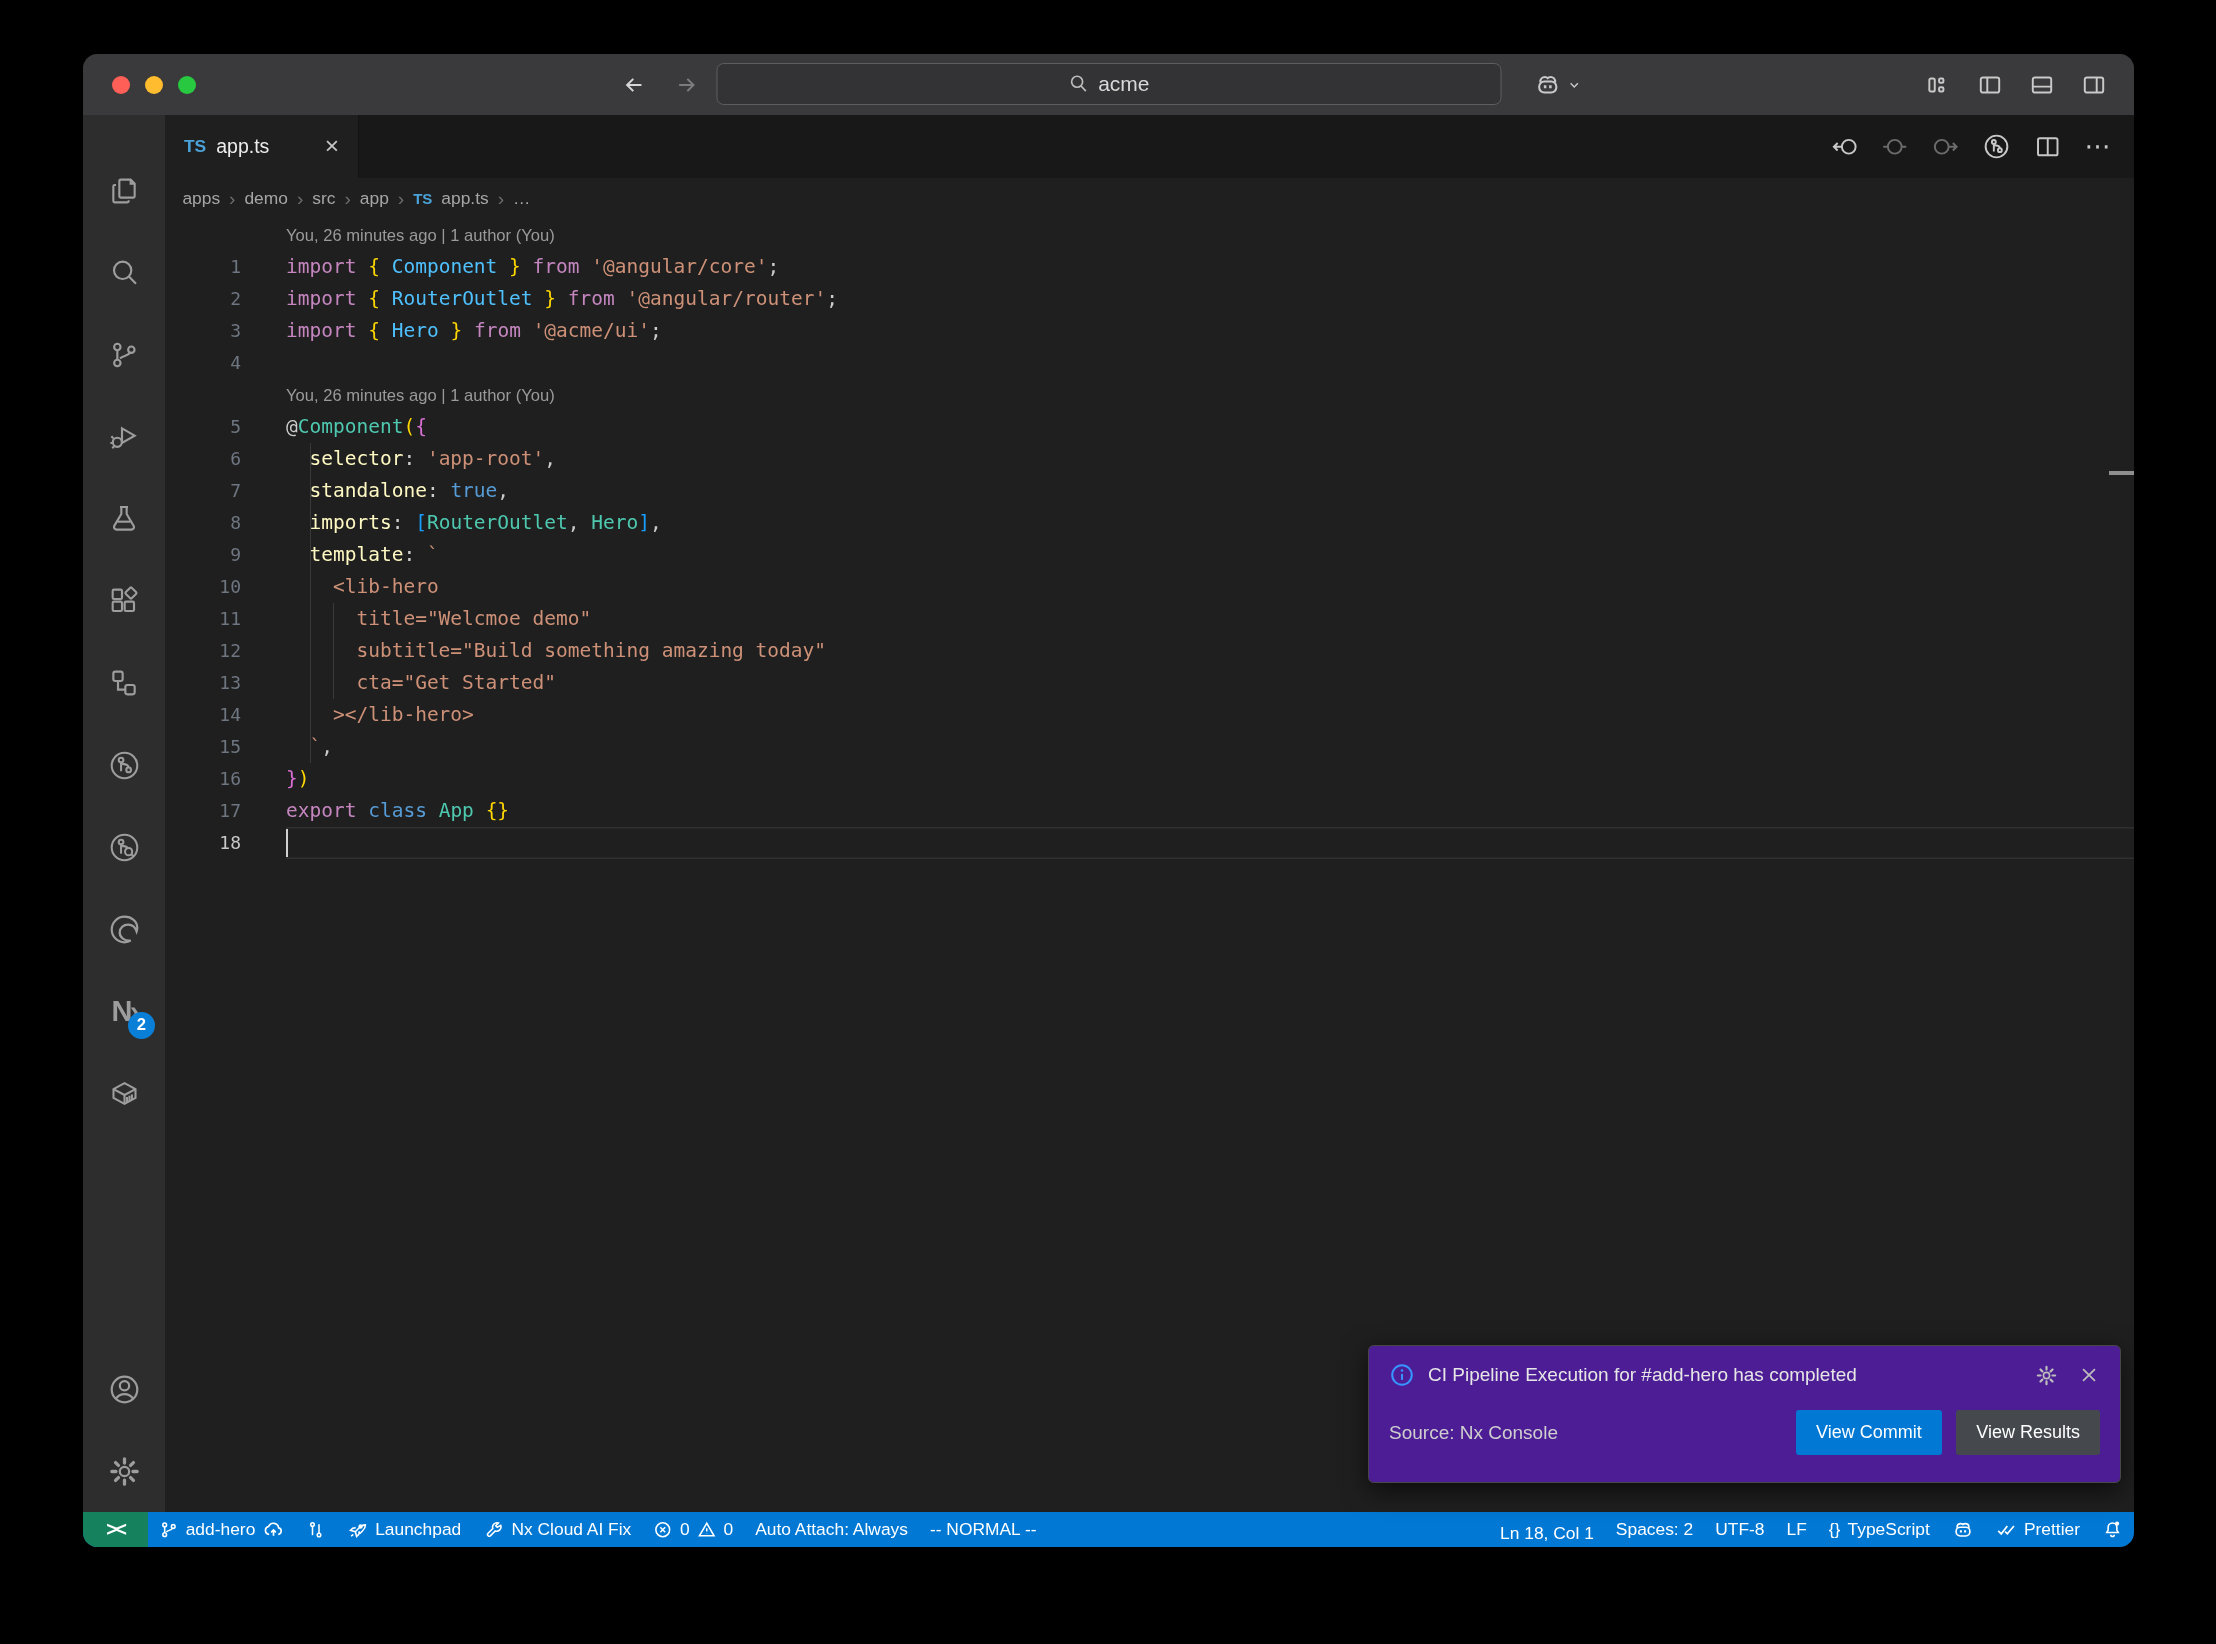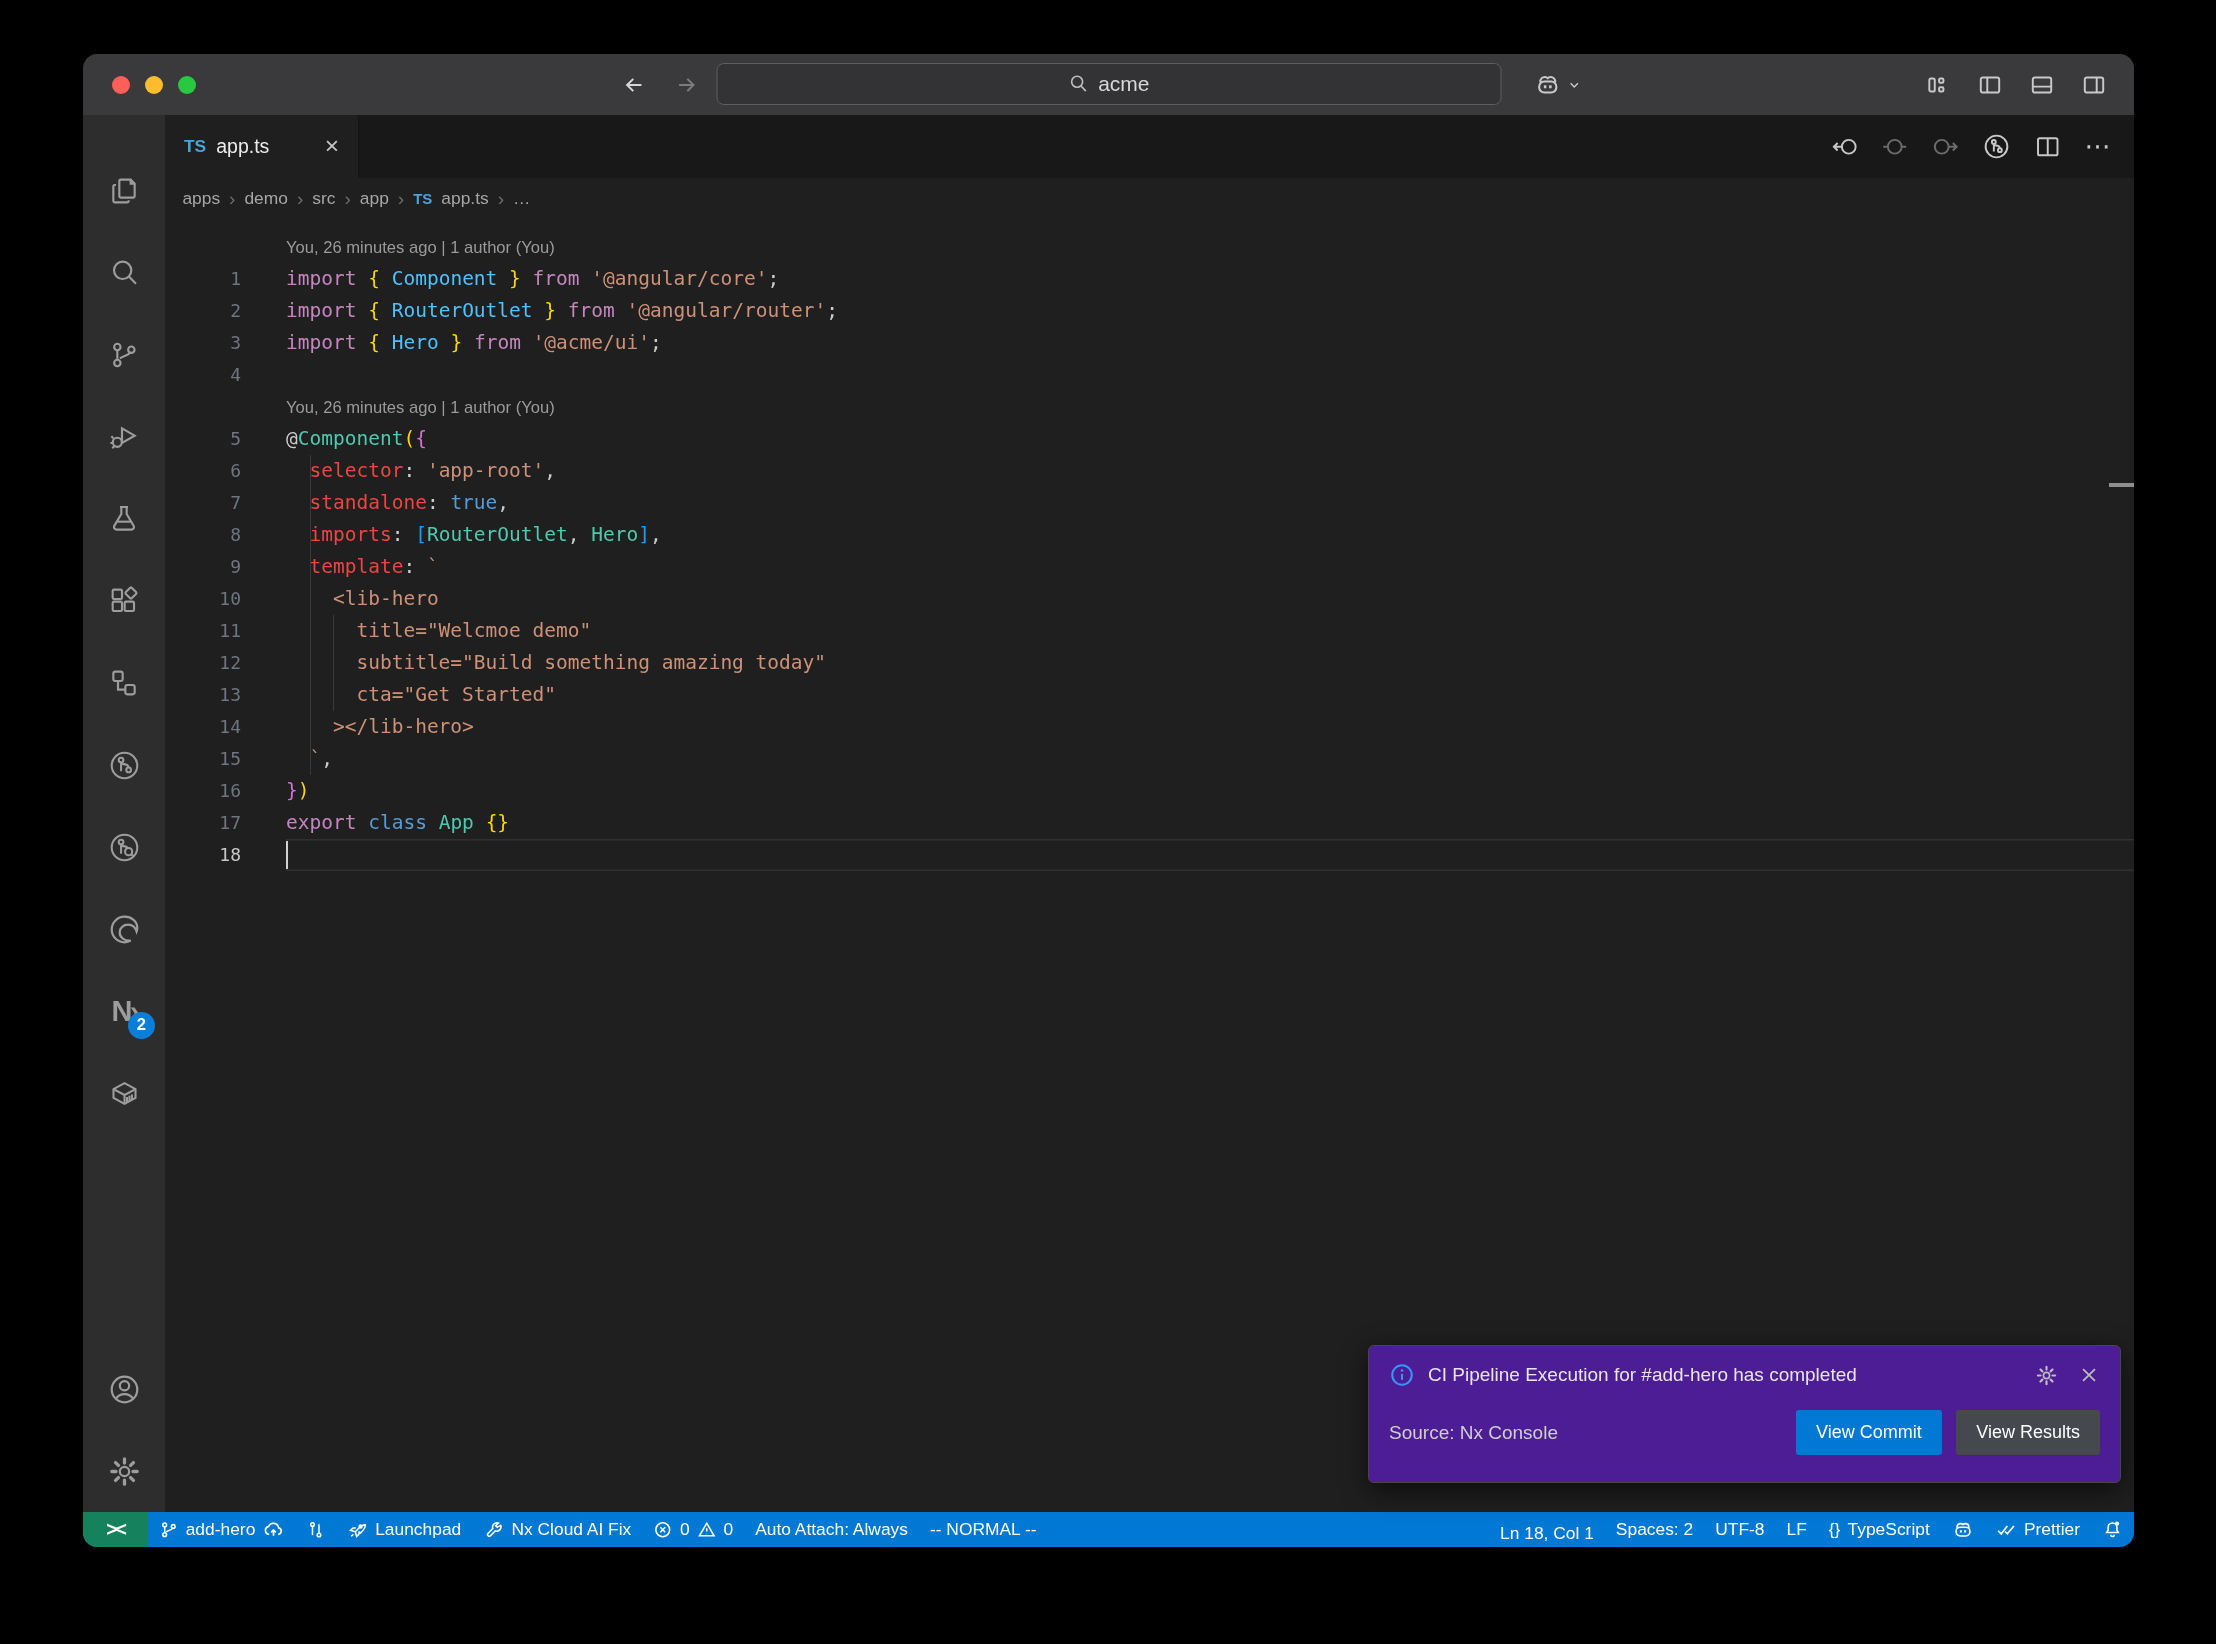--- a/index.html
+++ b/index.html
@@ -56,34 +56,34 @@
   .edtoolbar .dim { color:#6b6b6b; }
   .more-glyph { font-size:26px; letter-spacing:1.4px; color:#c7c7c7; }
 
   
   .breadcrumbs { height:41px; flex:none; display:flex; align-items:center; gap:9px;
                  padding-left:17.4px; color:#a6a6a6; font-size:17.4px; }
   .crumb-sep { color:#6d6d6d; font-size:19px; }
   .crumb-ts { color:#4ba3d9; font-weight:bold; font-size:15px; }
 
   
-  .editor { flex:1; position:relative; overflow:hidden;margin-top:12px; }
+  .editor { flex:1; position:relative; overflow:hidden; }
   .row { display:flex; height:32px; line-height:32px;
          font-family:"DejaVu Sans Mono", monospace; font-size:19.5px; white-space:pre; }
   .gutter { width:121px; flex:none; text-align:right; padding-right:45px;
             color:#6e7681; font-size:18px; }
   .content { flex:1; position:relative; }
   .row.lens .content span { font-family:"Liberation Sans", sans-serif;
                             font-size:16.6px; color:#9a9a9a; }
   .row.current .gutter { color:#c8c8c8; }
   .row.current .content { box-shadow: inset 0 1.4px 0 0 #303031, inset 0 -1.4px 0 0 #303031; }
   .cursor { position:absolute; left:0; top:2.2px; width:2.2px; height:27.5px; background:#d0d0d0; }
   .guide { position:absolute; top:0; bottom:0; width:0.7px; background:#393939; }
   .tk-kw{color:#C586C0;} .tk-yb{color:#FFD700;} .tk-pk{color:#DA70D6;}
-  .tk-bl{color:#179FFF;} .tk-type{color:#4EC9B0;} .tk-prop{color:#ef4444;}
+  .tk-bl{color:#179FFF;} .tk-type{color:#4EC9B0;} .tk-prop{color:#fef9c3;}
   .tk-str{color:#CE9178;} .tk-kwb{color:#569CD6;} .tk-imp{color:#4FC1FF;} .tk-pln{color:#cccccc;}
   .scrollstrip { position:absolute; right:0; top:0; bottom:0; width:25px; }
   .ruler-marker { position:absolute; right:0; top:252px; width:25px; height:3.6px; background:#8f8f8f; }
 
   
   .statusbar { height:35px; flex:none; background:#0078d4; display:flex;
                align-items:stretch; color:#fff; font-size:17.4px; }
   .sb-item { display:flex; align-items:center; gap:7.2px; padding:0 11px; }
   .sb-remote { width:65px; background:#16825d; justify-content:center; padding:0;
                font-weight:bold; font-size:19.5px; letter-spacing:-2.2px; }

